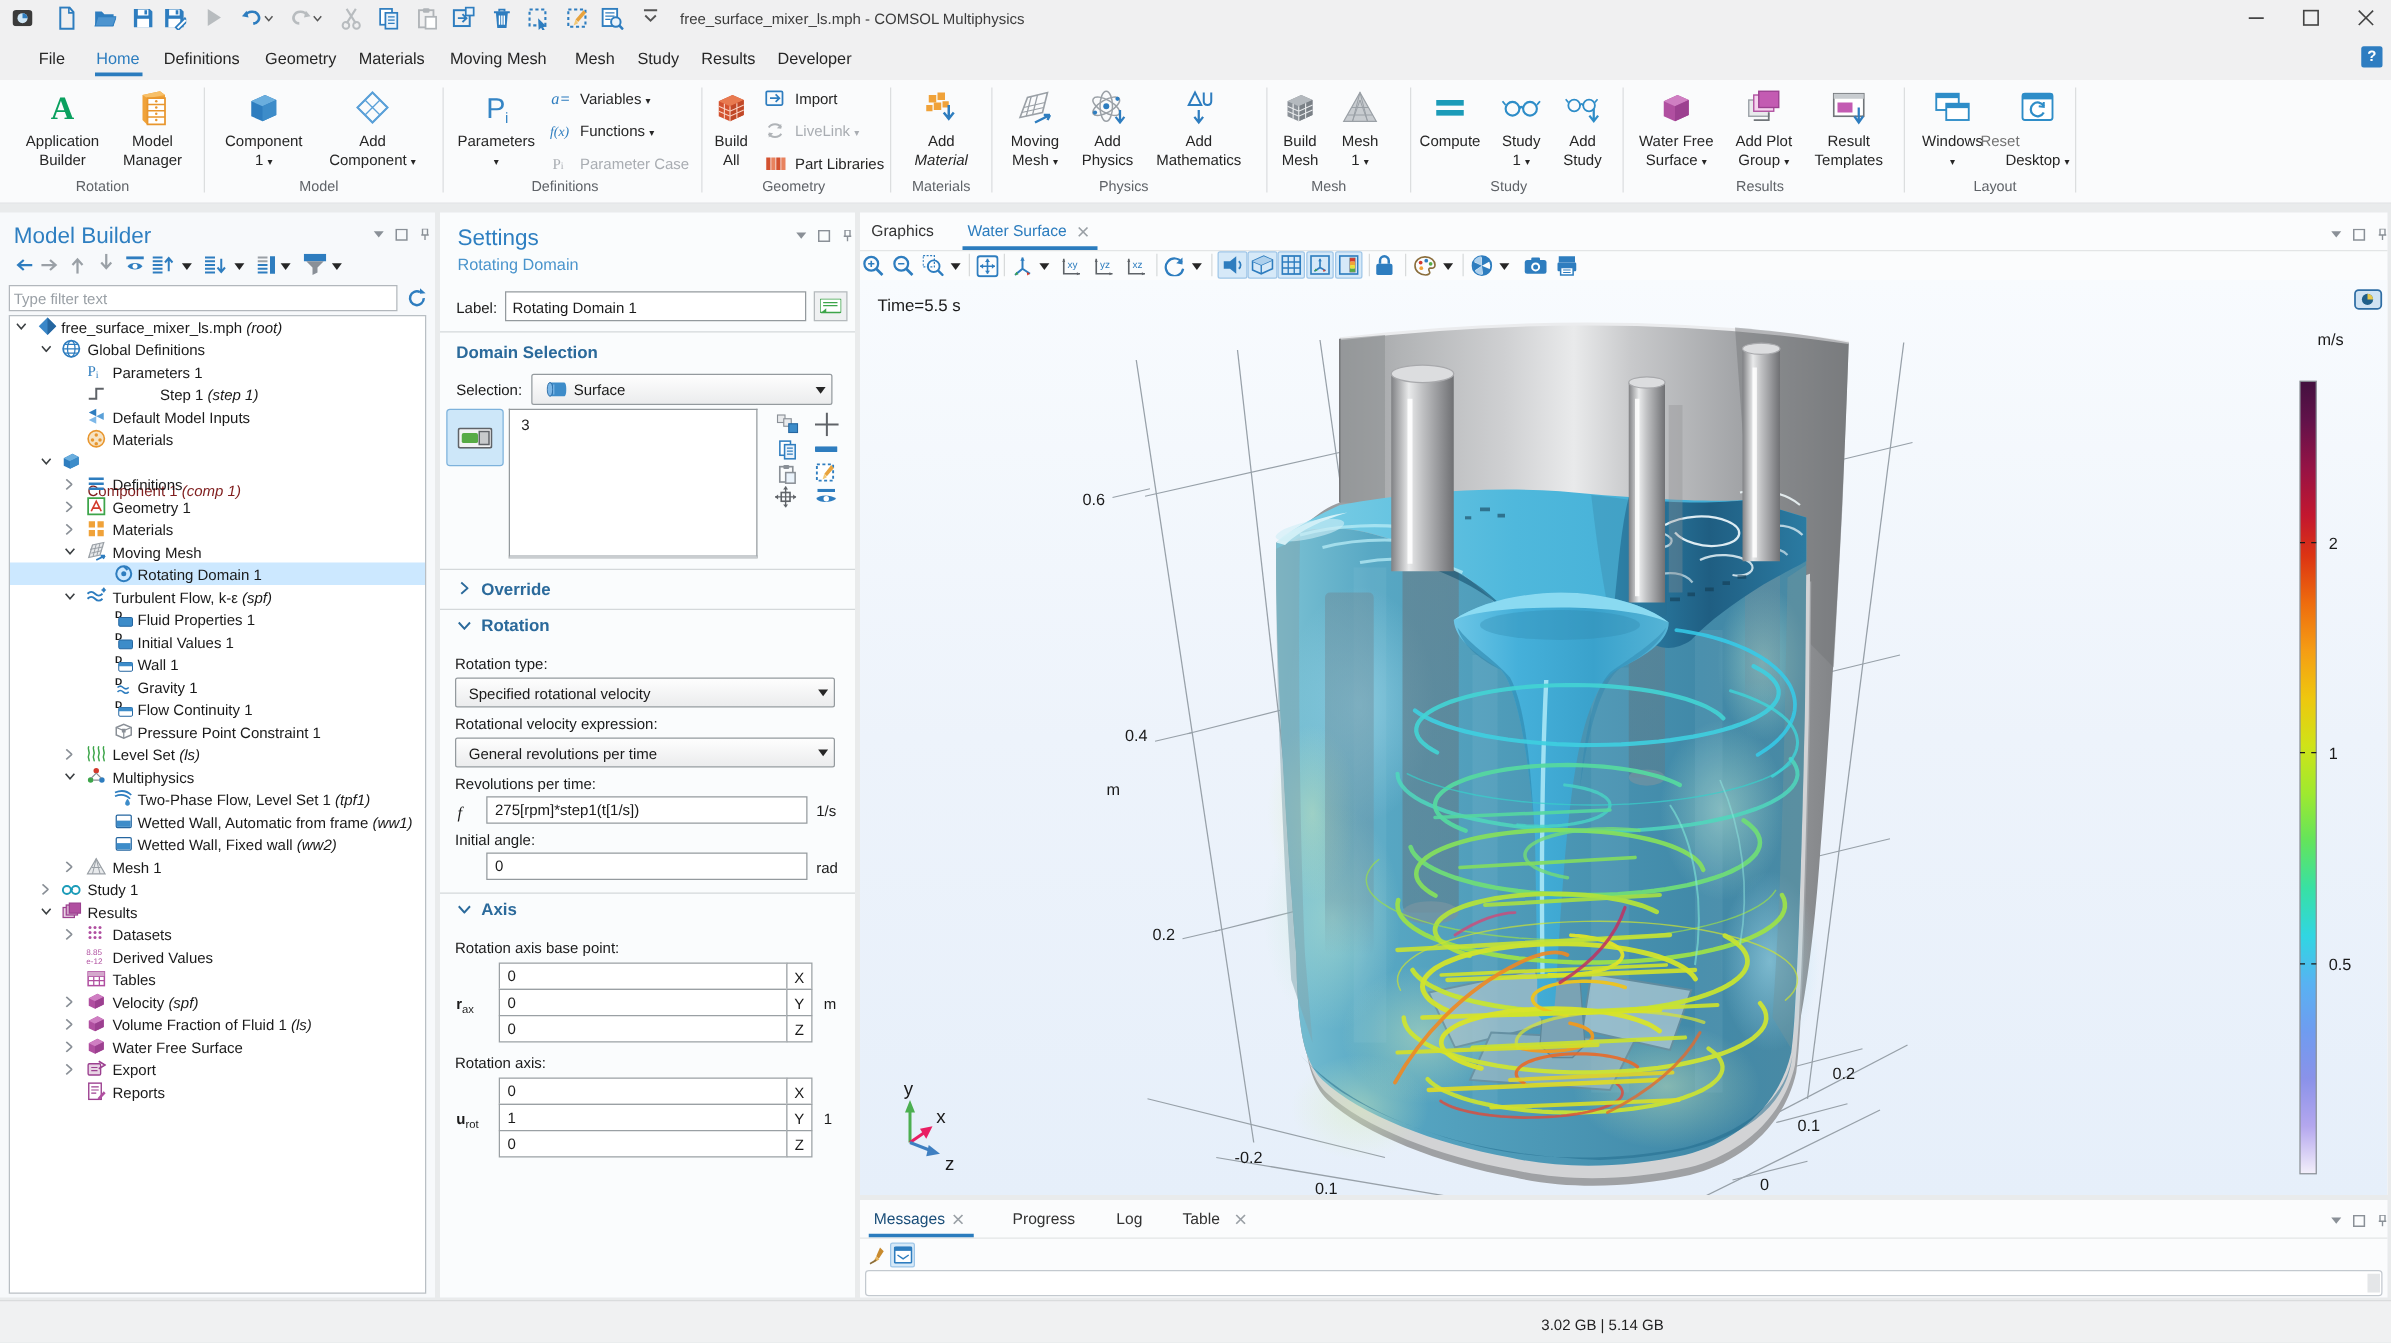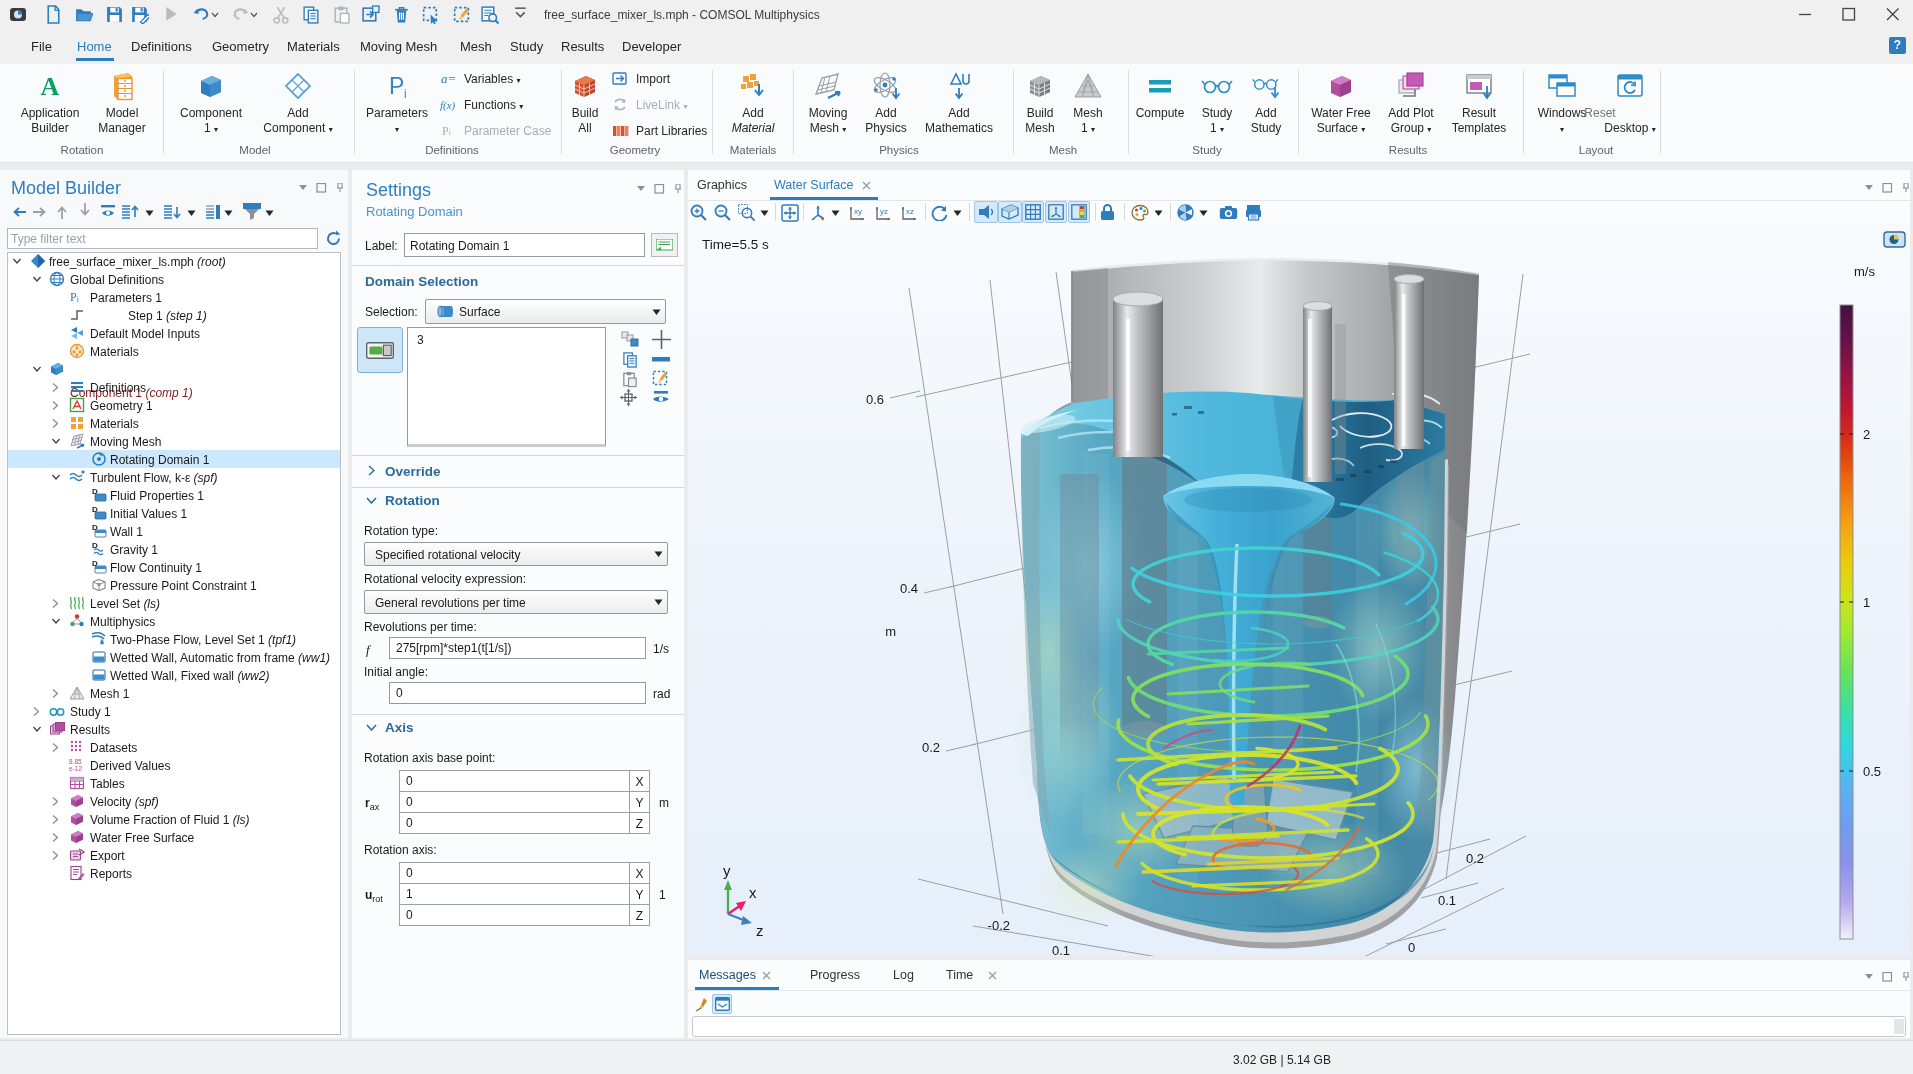--- a/index.html
+++ b/index.html
@@ -1220,21 +1220,21 @@
     <text x="14" y="25" font-size="13.5" fill="#1a1a1a">Time=5.5 s</text>
   </svg>
 <div class="abs" style="left:688px;top:960px;width:1222px;height:78px;background:#fbfcfd"></div>
 <div class="lbl" style="left:699px;top:968px;font-size:12.5px;color:#1a4e79;font-weight:normal;">Messages</div>
 <svg class="ic" style="left:762px;top:971px" width="9" height="9" viewBox="0 0 9 9">
     <path d="M1 1 L8 8 M8 1 L1 8" stroke="#9aa0a6" stroke-width="1.4"></path>
   </svg>
 <div class="abs" style="left:695px;top:987px;width:84px;height:3px;background:#2b7cbe"></div>
 <div class="lbl" style="left:810px;top:968px;font-size:12.5px;color:#333;font-weight:normal;">Progress</div>
 <div class="lbl" style="left:893px;top:968px;font-size:12.5px;color:#333;font-weight:normal;">Log</div>
-<div class="lbl" style="left:946px;top:968px;font-size:12.5px;color:#333;font-weight:normal;">Time</div>
+<div class="lbl" style="left:946px;top:968px;font-size:12.5px;color:#333;font-weight:normal;">Table</div>
 <svg class="ic" style="left:988px;top:971px" width="9" height="9" viewBox="0 0 9 9">
     <path d="M1 1 L8 8 M8 1 L1 8" stroke="#9aa0a6" stroke-width="1.4"></path>
   </svg>
 <svg class="ic" style="left:1864px;top:972px" width="46" height="10" viewBox="0 0 46 10">
     <path d="M1 2 L5 7 L9 2 Z" fill="#8a9097"></path>
     <rect x="19" y="0.5" width="8.5" height="8.5" fill="none" stroke="#8a9097" stroke-width="1.2"></rect>
     <path d="M40 0 L44 0 L44 5 L40 5 Z M42 5 L42 9 M39 5 L45 5" stroke="#8a9097" stroke-width="1.1" fill="none"></path>
   </svg>
 <div class="abs" style="left:688px;top:990px;width:1222px;height:1px;background:#e3e5e6"></div>
 <svg class="ic" style="left:694px;top:997px" width="14" height="15" viewBox="0 0 14 15">

